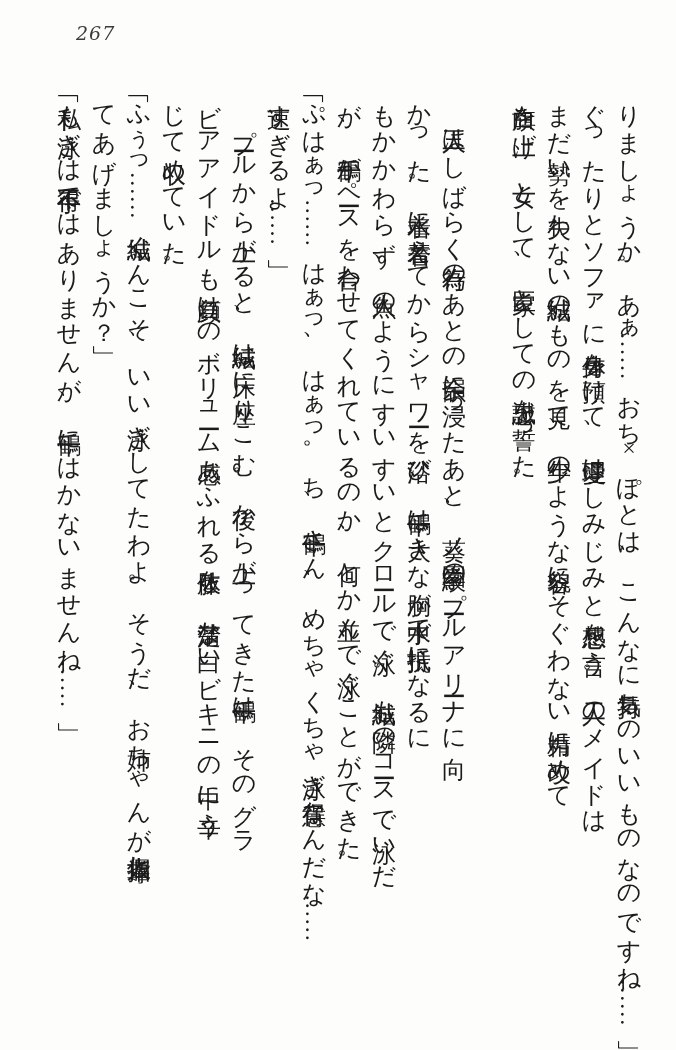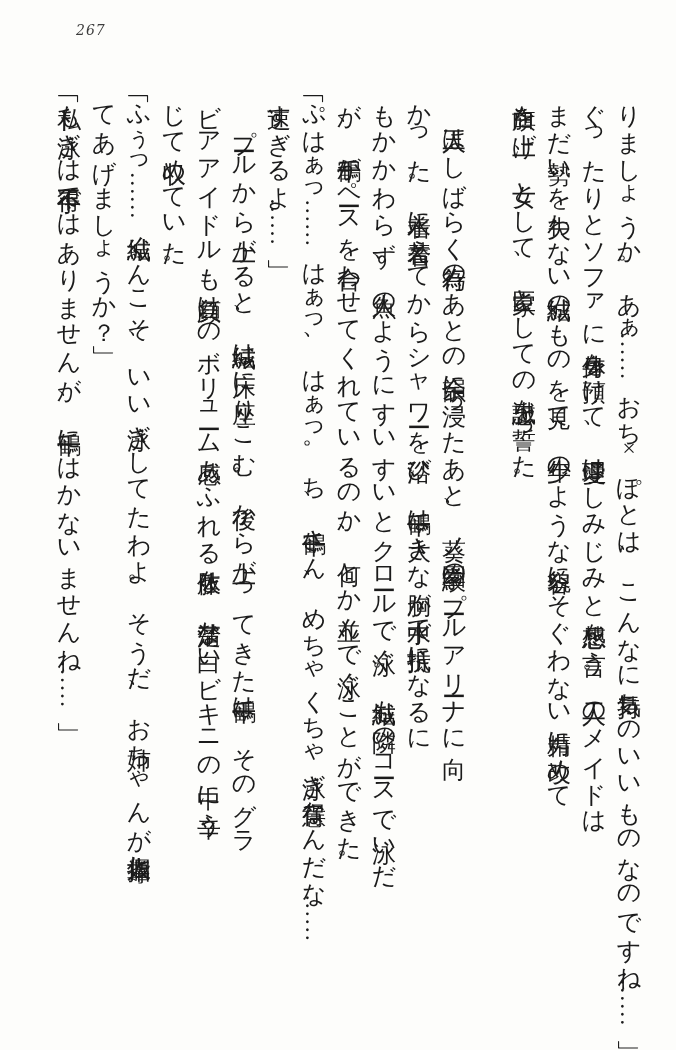--- a/index.html
+++ b/index.html
@@ -15,21 +15,21 @@
     background: #fdfdfb;
     overflow: hidden;
     font-family: "Liberation Serif", "DejaVu Serif", serif;
   }
   .page-number {
     position: absolute;
     top: 22px;
     left: 76px;
     font-family: "DejaVu Serif", serif;
     font-style: italic;
-    font-size: 14px;
+    font-size: 19px;
     color: #3c3c3c;
     letter-spacing: 1px;
   }
   .page-text {
     position: absolute;
     top: 88px;
     right: 30px;
     height: 940px;
     writing-mode: vertical-rl;
     text-orientation: mixed;

